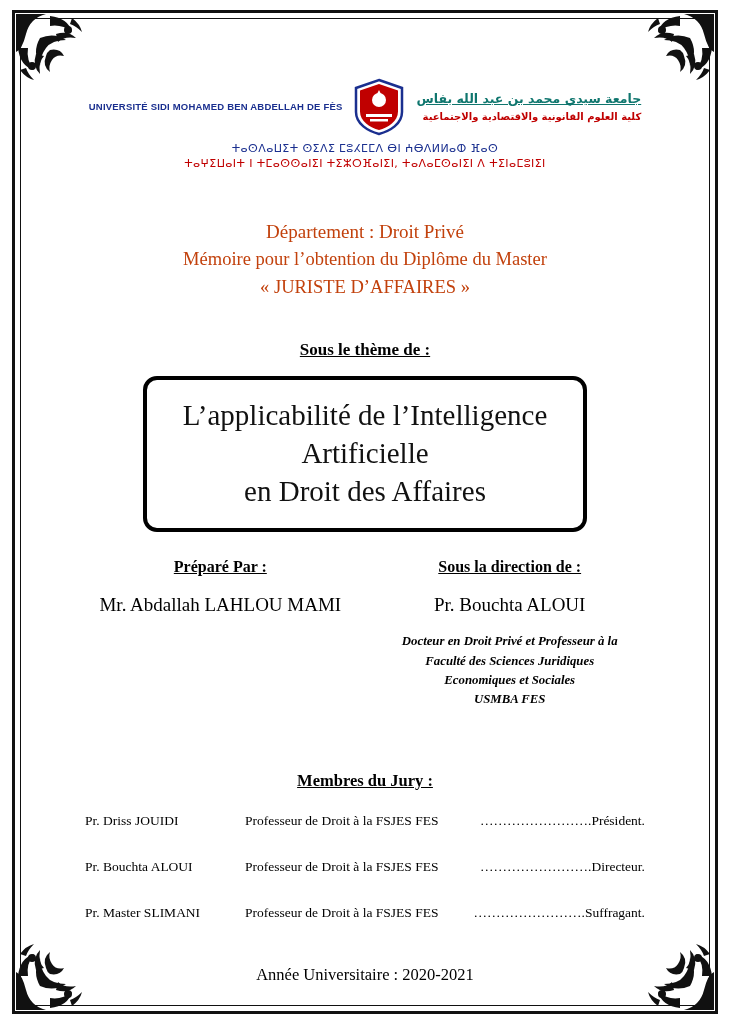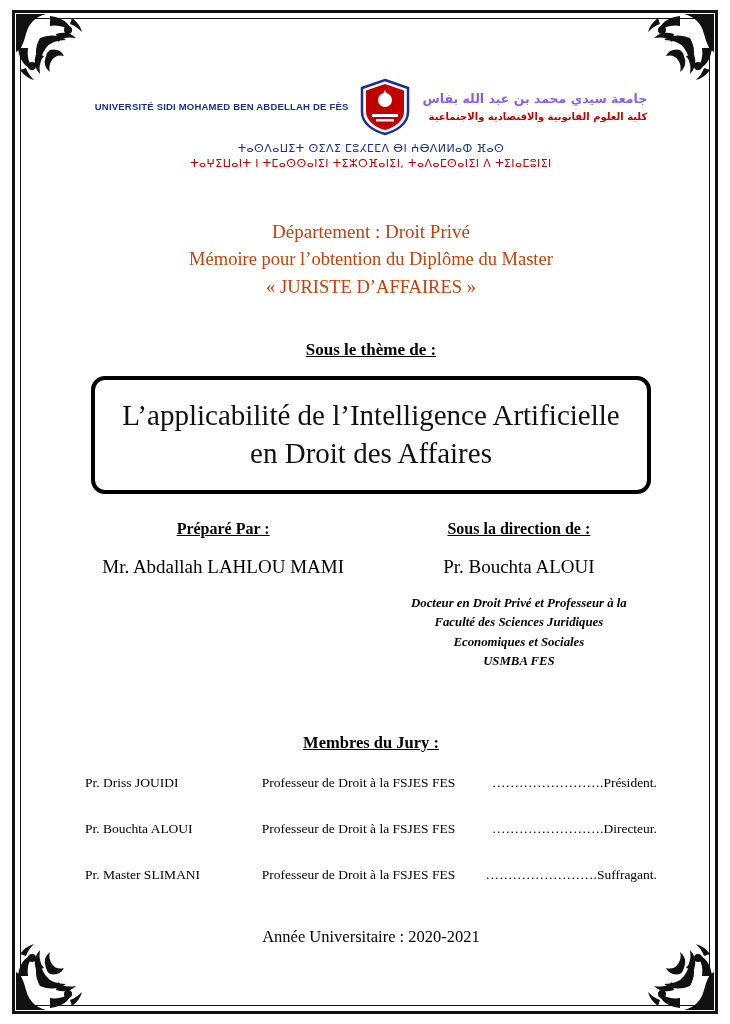--- a/index.html
+++ b/index.html
@@ -46,21 +46,21 @@
   }
   .corner svg { display:block; width:86px; height:86px; }
   .corner.tl { left: 10px;  top: 8px; }
   .corner.tr { right: 10px; top: 8px; transform: scaleX(-1); }
   .corner.bl { left: 10px;  bottom: 8px; transform: scaleY(-1); }
   .corner.br { right: 10px; bottom: 8px; transform: scale(-1,-1); }
 
   
   .content {
     position: absolute;
-    left: 40px; right: 28px;
+    left: 40px; right: 40px;
     top: 60px;
     text-align: center;
   }
 
   
   .header {
     display: flex;
     align-items: center;
     justify-content: center;
     gap: 10px;
@@ -90,22 +90,23 @@
   .crest svg { display:block; }
   .uni-ar {
     text-align: right;
     line-height: 1.5;
     direction: rtl;
   }
   .uni-ar .l1 {
     font-family: "DejaVu Sans", sans-serif;
     font-size: 12.5px;
     font-weight: bold;
-    color: #8b5cf6;
-    white-space: nowrap;
+    color: #0f766e;
+    white-space: nowrap;
+    text-decoration: underline;
   }
   .uni-ar .l2 {
     font-family: "DejaVu Sans", sans-serif;
     font-size: 10px;
     font-weight: bold;
     color: #c00000;
     white-space: nowrap;
   }
   .tifinagh {
     margin-top: 6px;
@@ -131,21 +132,21 @@
   .theme-label {
     margin-top: 38px;
     font-size: 17px;
     font-weight: bold;
     text-decoration: underline;
   }
 
   
   .title-box {
     margin: 16px auto 0 auto;
-    width: 560px;
+    width: 444px;
     border: 4px solid #000;
     border-radius: 14px;
     padding: 16px 14px 18px 14px;
     box-sizing: border-box;
   }
   .title-box .t {
     font-size: 29px;
     line-height: 1.32;
     color: #111;
   }
@@ -189,21 +190,21 @@
     box-sizing: border-box;
   }
   .jury-row {
     display: flex;
     align-items: baseline;
     font-size: 13.5px;
     margin-bottom: 30px;
     white-space: nowrap;
   }
   .jury-row .jname { width: 160px; text-align: left; font-weight: normal; }
-  .jury-row .jrole { flex: 1; text-align: center; }
+  .jury-row .jrole { flex: 1; text-align: left; }
   .jury-row .jfunc { width: 185px; text-align: right; }
 
   .year {
     margin-top: 44px;
     font-size: 16.5px;
   }
 </style>
 </head>
 <body>
 

